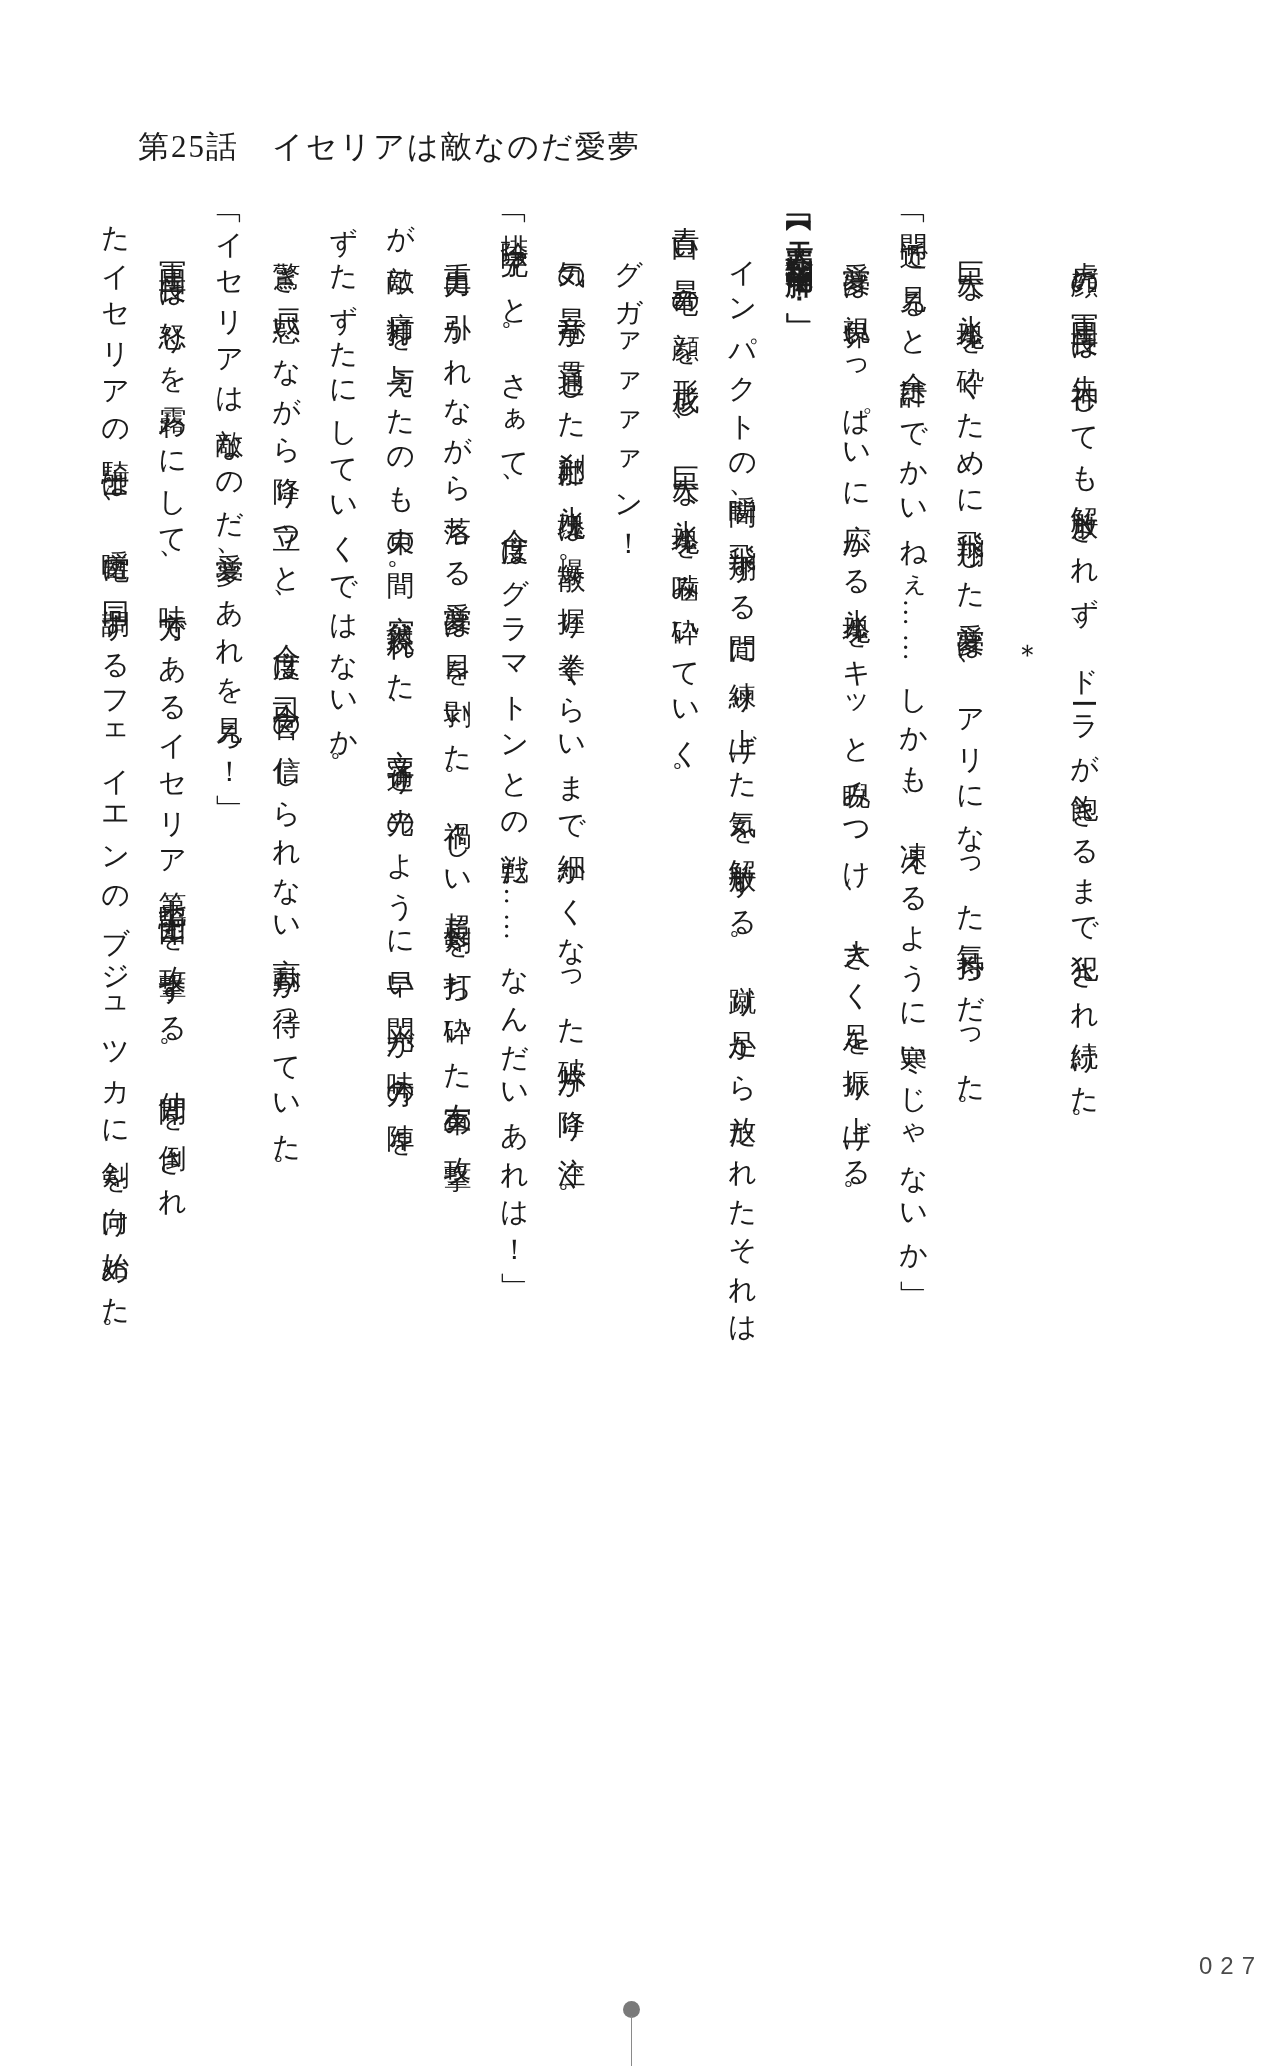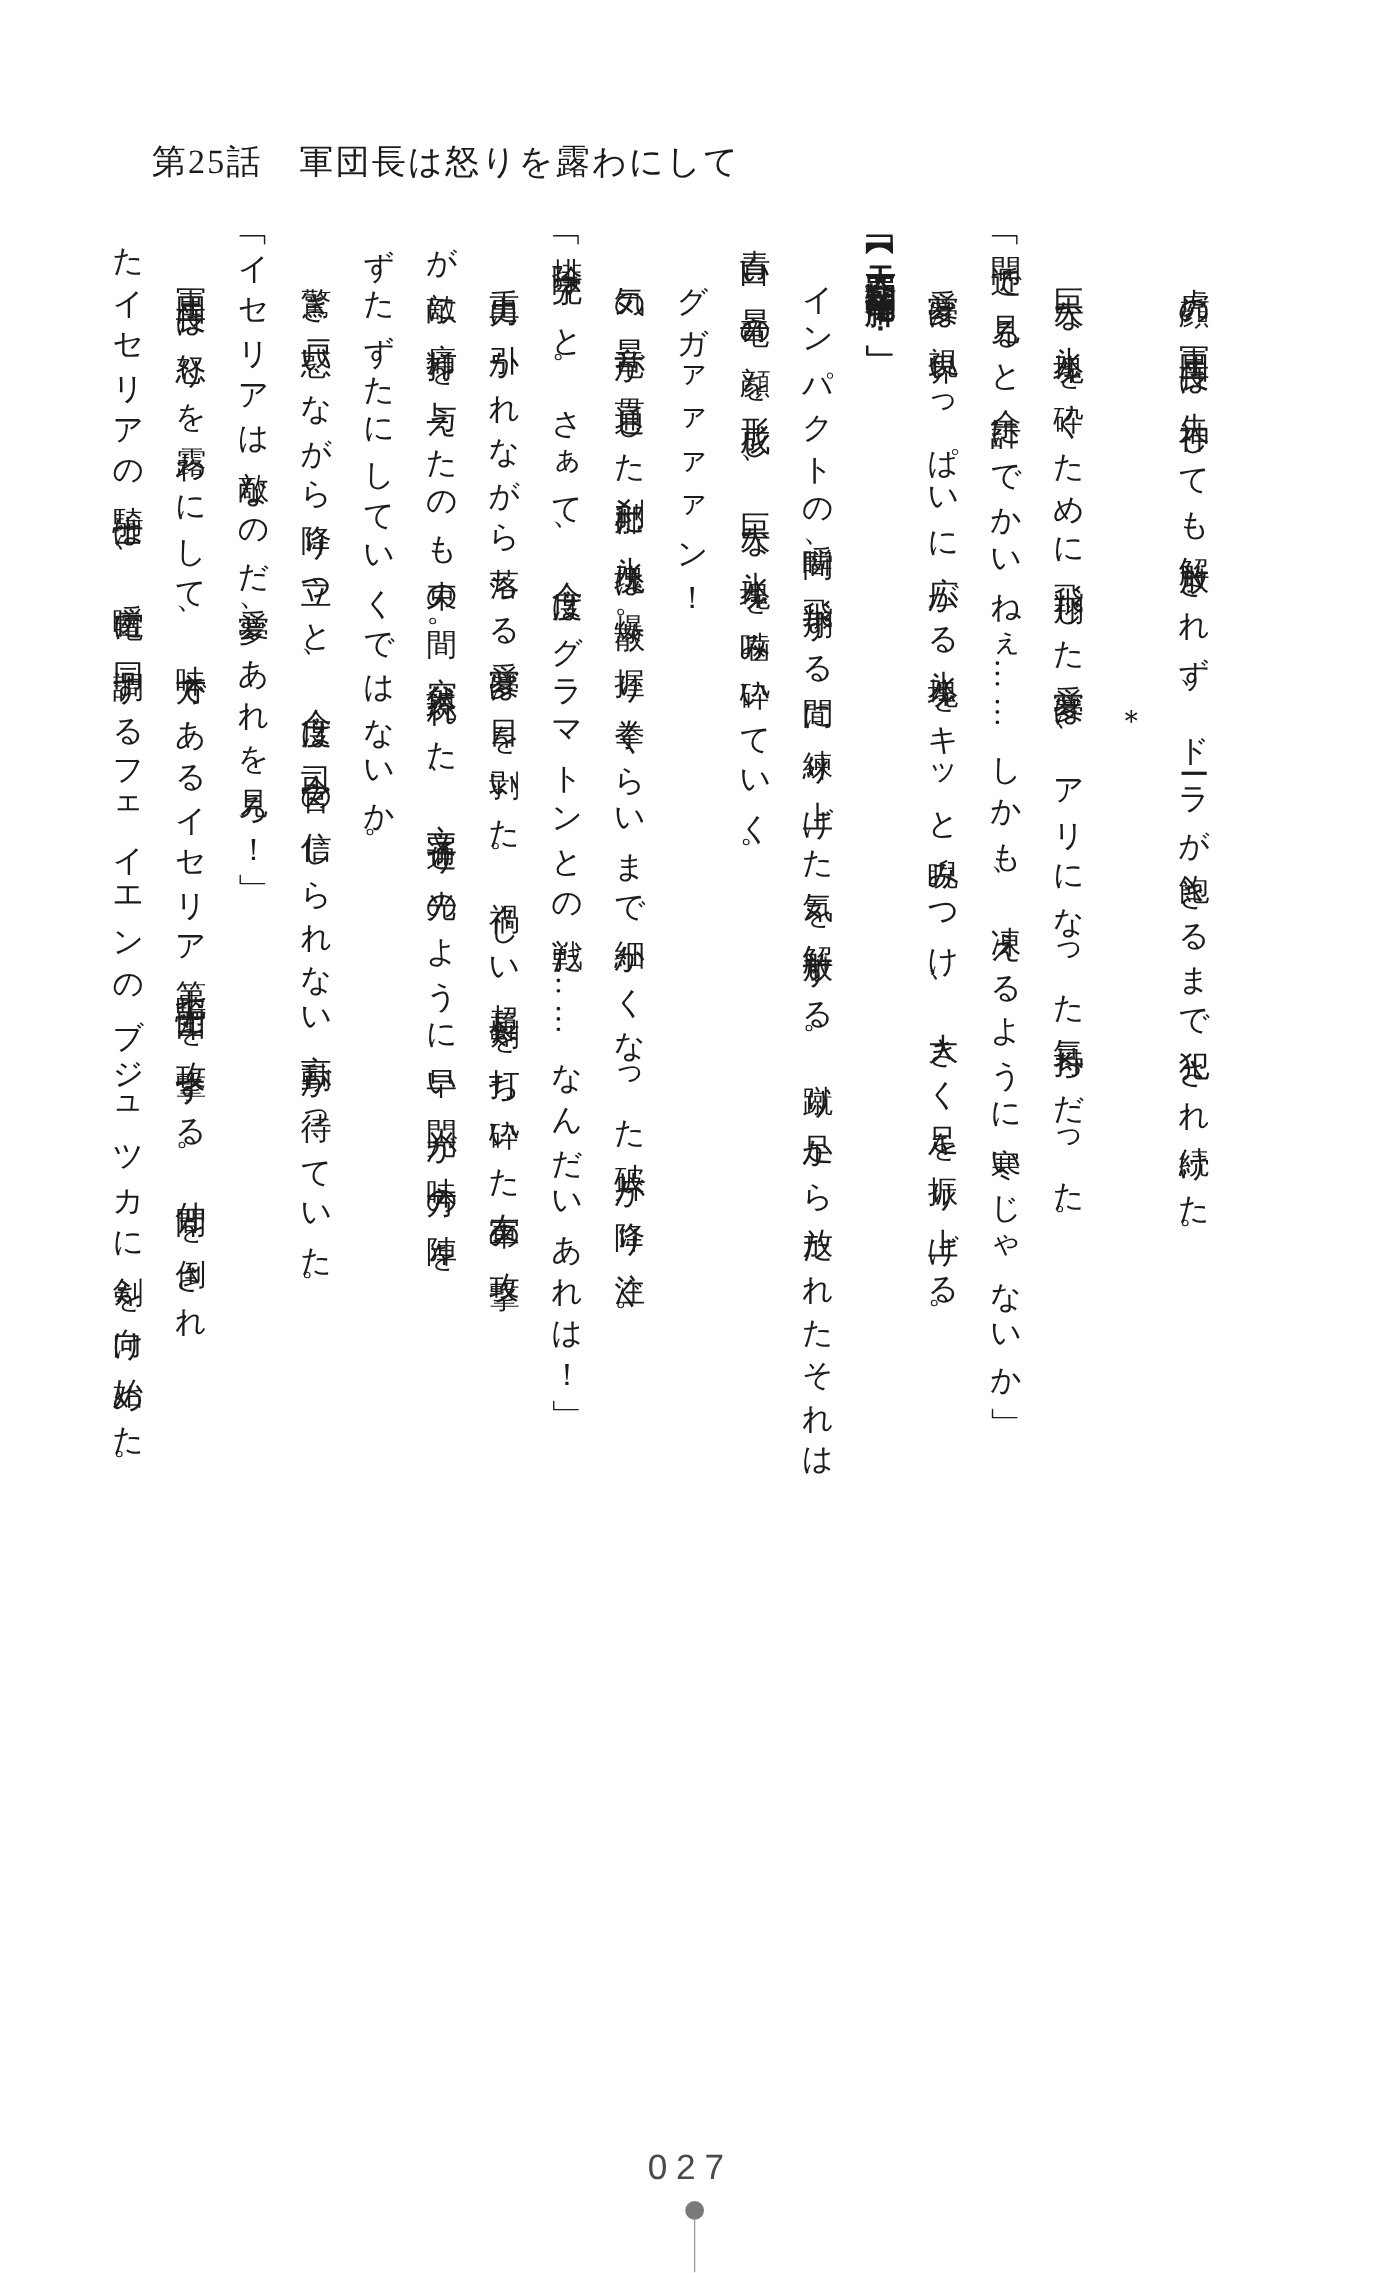--- a/index.html
+++ b/index.html
@@ -42,26 +42,26 @@
     margin: 0;
     white-space: pre;
   }
   .body-text p.bold {
     font-weight: 700;
   }
   
   .page-number {
     position: absolute;
     left: 0;
-    right: 16px;
+    right: 0;
     top: 1952px;
-    text-align: center;
+    text-align: right;
     font-family: "Liberation Sans", "DejaVu Sans", sans-serif;
     font-weight: 300;
-    font-size: 32px;
+    font-size: 24px;
     letter-spacing: 8px;
     text-indent: 8px; 
     color: #4a4a4a;
   }
   .footer-dot {
     position: absolute;
     left: 623px;
     top: 2001px;
     width: 17px;
     height: 17px;
@@ -75,21 +75,21 @@
     width: 1px;
     height: 50px;
     background: #8a8a8a;
   }
 </style>
 </head>
 <body>
 
 <div class="page">
 
-  <div class="chapter-header">第25話　軍団長は怒りを露わにして</div>
+  <div class="chapter-header">第25話　イセリアは敵なのだ愛夢</div>
 
   <div class="body-text">
       <p class="">　虎顔の軍団長は失神しても解放されず、ドーラが飽きるまで犯され続けた。</p>
       <p class="">　　　　　　　　　　　　＊</p>
       <p class="">　巨大な氷塊を砕くために飛翔した愛夢は、アリになった気持ちだった。</p>
       <p class="">「間近で見ると余計にでかいねぇ……しかも、凍えるように寒いじゃないか」</p>
       <p class="">　愛夢は視界いっぱいに広がる氷塊をキッと睨みつけ、大きく足を振り上げる。</p>
       <p class="bold">「【天覇翔竜脚】！」</p>
       <p class="">　インパクトの瞬間、飛翔する間に練り上げた気を解放する。蹴り足から放たれたそれは</p>
       <p class="">青白い昇竜の顔を形成し、巨大な氷塊を噛み砕いていく。</p>

